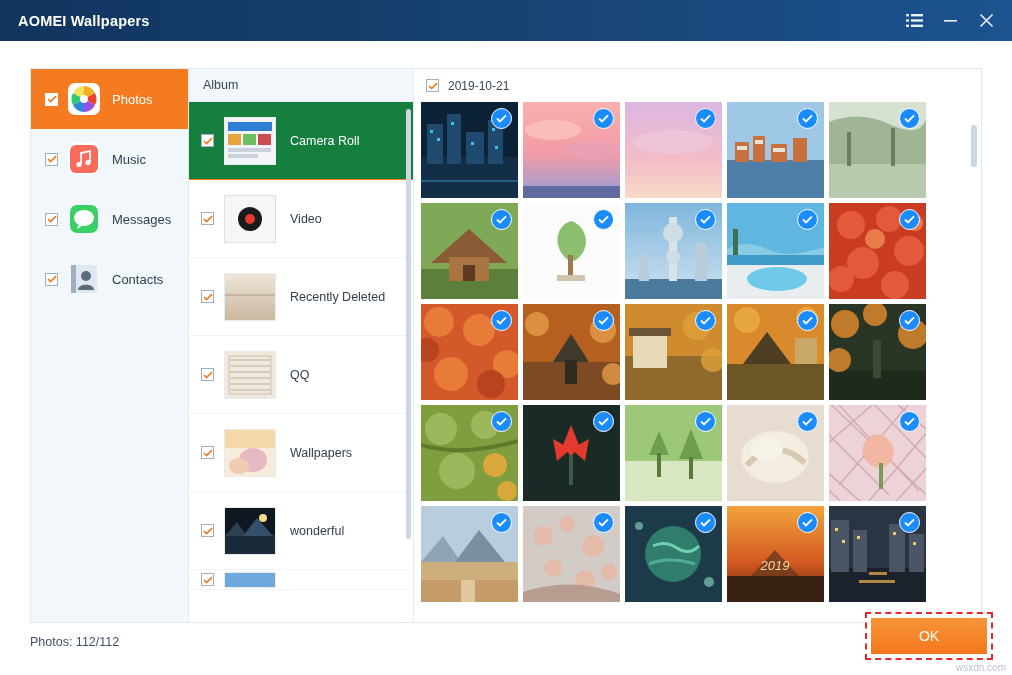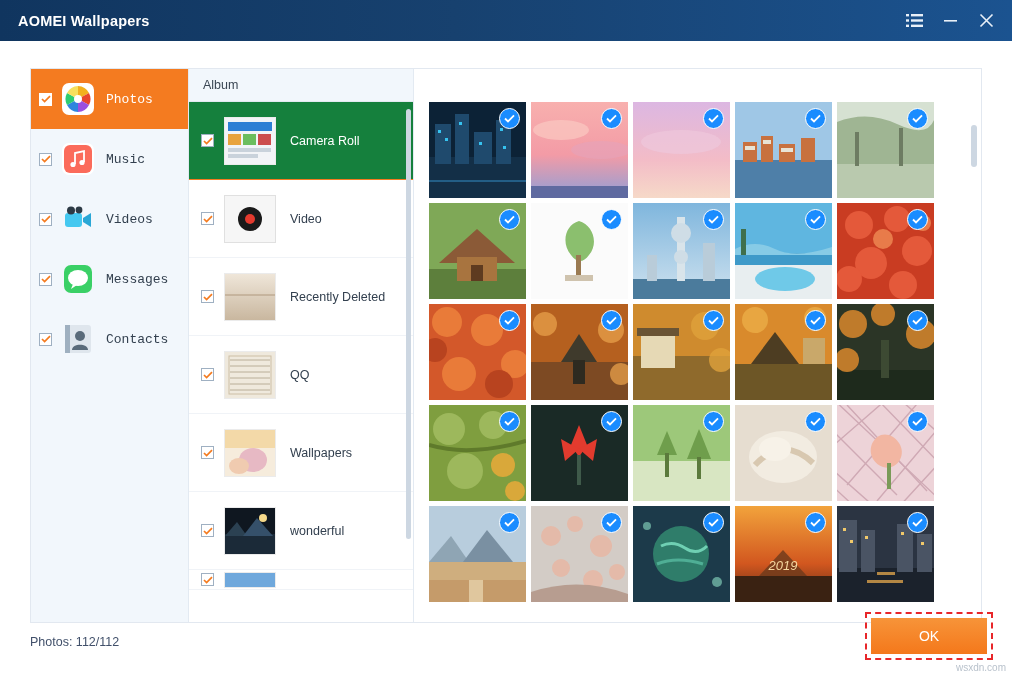--- a/index.html
+++ b/index.html
@@ -72,24 +72,23 @@
     width: 158px;
     background: #f2f7fc;
     border-right: 1px solid #e3eaf2;
     padding-top: 0px;
     box-sizing: border-box;
   }
   .cat {
     height: 60px;
     display: flex;
     align-items: center;
-    padding-left: 8px;
+    padding-left: 14px;
     box-sizing: border-box;
     position: relative;
-    font-family: Liberation Mono, monospace;
   }
   .cat.selected {
     background: #f47b20;
   }
   .cat .chk {
     margin-right: 10px;
   }
   .cat-icon {
     width: 32px; height: 32px;
     border-radius: 7px;
@@ -185,21 +184,21 @@
     display: flex;
     align-items: center;
     padding-left: 12px;
     font-size: 12px;
     color: #3b4754;
     box-sizing: border-box;
   }
   .date-row .chk { margin-right: 9px; }
   .grid {
     position: absolute;
-    top: 33px; left: 12px;
+    top: 33px; left: 4px;
     width: 560px;
     display: flex;
     flex-wrap: wrap;
     padding-left: 3px;
   }
   .cell {
     width: 97px;
     height: 96px;
     margin: 0 5px 5px 0;
     position: relative;
@@ -337,36 +336,20 @@
             <svg width="30" height="30" viewBox="0 0 30 30">
               <rect x="1" y="1" width="28" height="28" rx="6" fill="#fb6b5b"></rect>
               <path d="M12 20 L12 9 L21 7 L21 18" stroke="#ffffff" stroke-width="1.8" fill="none"></path>
               <circle cx="10" cy="20.5" r="2.6" fill="#ffffff"></circle>
               <circle cx="19" cy="18.5" r="2.6" fill="#ffffff"></circle>
             </svg>
           </span>
           <span class="cat-label">Music</span>
         </div>
 
-        <div class="cat">
-          <span class="chk">
-            <svg width="10" height="8" viewBox="0 0 10 8">
-                <path d="M1 4 L3.6 6.6 L9 1.2" stroke="#f47b20" stroke-width="1.7" fill="none"></path>
-              </svg>
-          </span>
-          <span class="cat-icon">
-            <svg width="30" height="30" viewBox="0 0 30 30">
-              <rect x="2" y="9" width="17" height="14" rx="3" fill="#45c8f0"></rect>
-              <path d="M20 14 L28 9 L28 23 L20 18 Z" fill="#2aa7d6"></path>
-              <circle cx="8" cy="6.5" r="4" fill="#2d3a45"></circle>
-              <circle cx="16" cy="6" r="3.4" fill="#2d3a45"></circle>
-            </svg>
-          </span>
-          <span class="cat-label">Videos</span>
-        </div>
 
         <div class="cat">
           <span class="chk">
             <svg width="10" height="8" viewBox="0 0 10 8">
                 <path d="M1 4 L3.6 6.6 L9 1.2" stroke="#f47b20" stroke-width="1.7" fill="none"></path>
               </svg>
           </span>
           <span class="cat-icon">
             <svg width="30" height="30" viewBox="0 0 30 30">
               <rect x="1" y="1" width="28" height="28" rx="7" fill="#3ad066"></rect>
@@ -519,20 +502,28 @@
               <svg width="50" height="16" viewBox="0 0 50 16">
                   <rect width="50" height="16" fill="#6fa8dc"></rect>
                 </svg>
             </span>
           </div>
         </div>
         <div class="album-scrollbar"></div>
       </div>
 
       <div class="photos">
+        <div class="date-row">
+          <span class="chk">
+            <svg width="10" height="8" viewBox="0 0 10 8">
+                <path d="M1 4 L3.6 6.6 L9 1.2" stroke="#f47b20" stroke-width="1.7" fill="none"></path>
+              </svg>
+          </span>
+          <span>2019-10-21</span>
+        </div>
 
         <div class="grid">
 
           <div class="cell">
             <svg width="97" height="96" viewBox="0 0 97 96" preserveAspectRatio="none">
               <rect width="97" height="96" fill="#0c2236"></rect>
               <rect x="0" y="55" width="97" height="41" fill="#132f47"></rect>
               <g fill="#1f4a6d">
                   <rect x="6" y="22" width="16" height="40"></rect>
                   <rect x="26" y="12" width="14" height="50"></rect>

